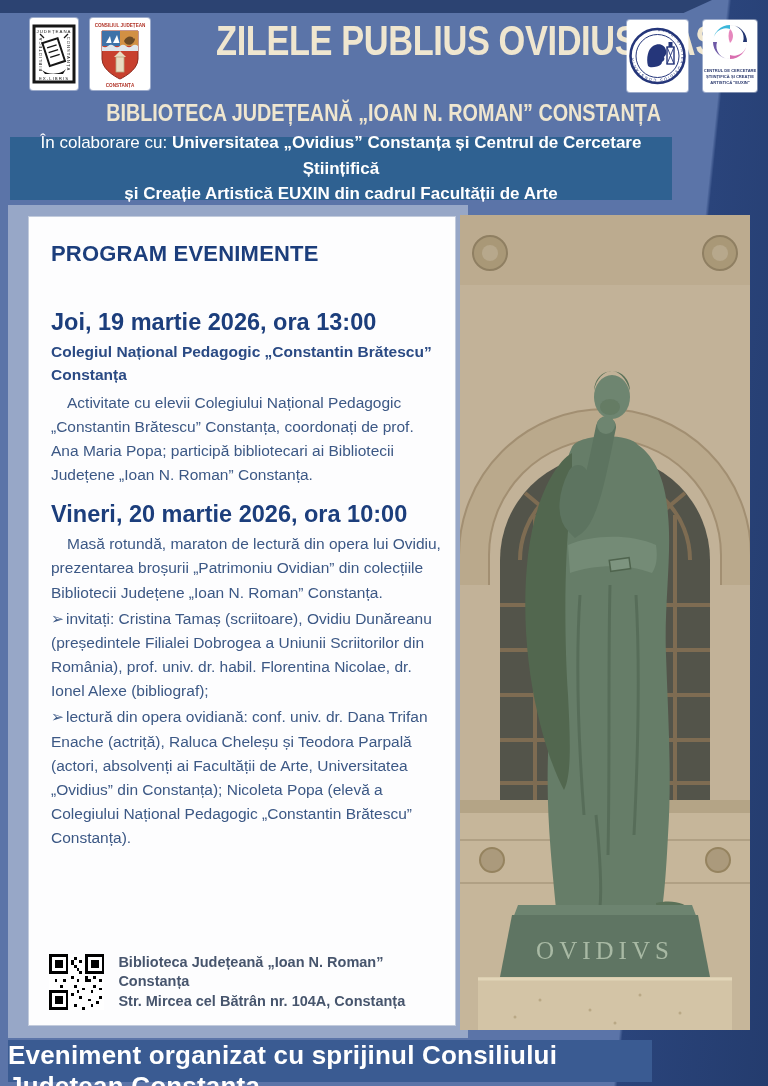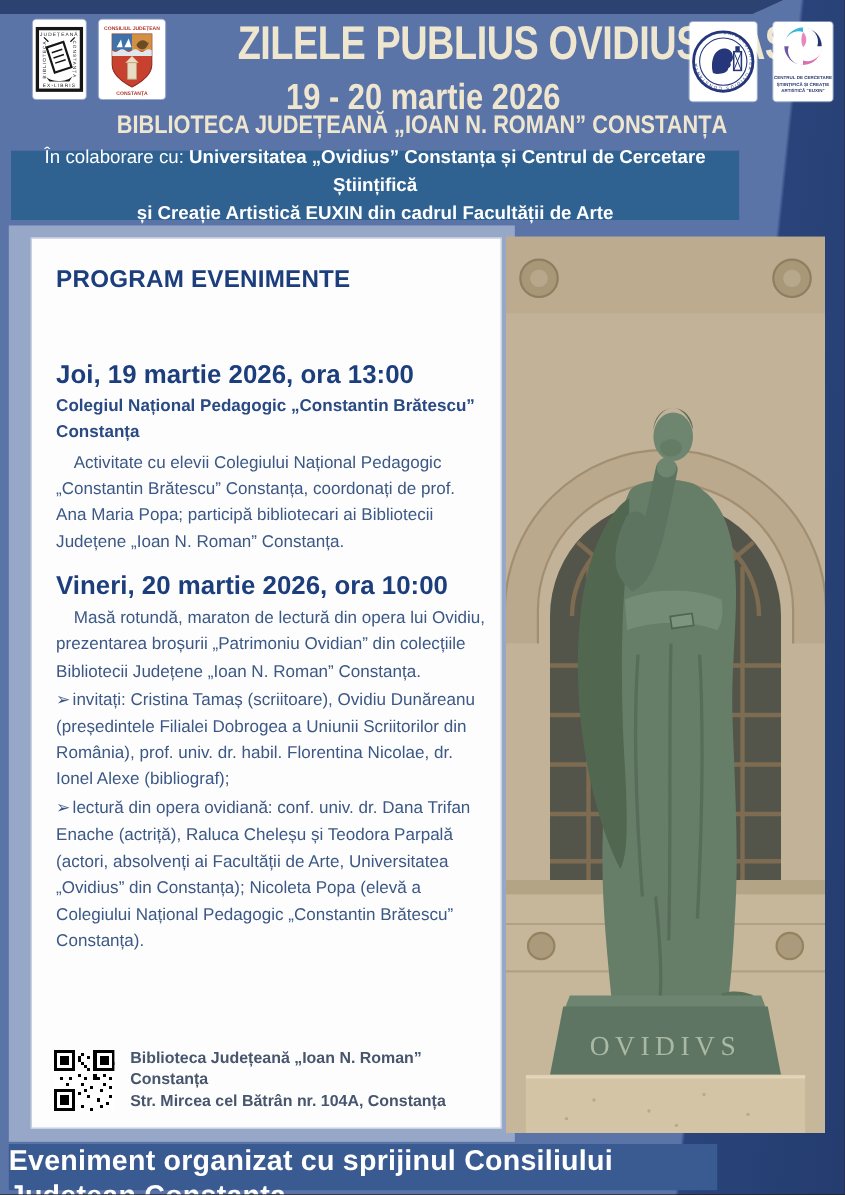--- a/index.html
+++ b/index.html
@@ -20,21 +20,21 @@
   .collab{position:absolute;left:10px;top:137px;width:662px;height:63px;background:#2f6191;
     color:#fff;display:flex;flex-direction:column;justify-content:center;text-align:center;
     font-size:17px;line-height:1.5;}
   .collab b{font-weight:700;}
   
   .gutter{position:absolute;left:8px;top:205px;width:460px;height:833px;background:#97a7c7;}
   .panel{position:absolute;left:28px;top:216px;width:428px;height:810px;background:#fdfdfe;
     border:1px solid #c2cbdc;box-sizing:border-box;padding:14px 14px 16px 20px;overflow:hidden;}
   .program-title{color:#1c3e7c;font-weight:700;font-size:22px;letter-spacing:.2px;margin:10px 0 0 2px;}
   .ev-heading{color:#1c3e7c;font-weight:700;font-size:23.5px;margin:0 0 4px 2px;}
-  .ev1-heading{margin-top:60px;}
+  .ev1-heading{margin-top:42px;}
   .ev2-heading{margin-top:14px;}
   .ev-location{color:#2a4a84;font-weight:700;font-size:15.5px;line-height:1.5;margin:0 0 2px 2px;}
   .ev-desc{color:#3c5885;font-size:15.5px;line-height:1.56;margin:4px 0 0 2px;text-indent:16px;}
   .bullets{margin:2px 0 0 2px;padding:0;list-style:none;}
   .bullets li{color:#3c5885;font-size:15.5px;line-height:1.56;margin:2px 0;}
   .bullet-marker{margin-right:2px;}
   .contact-row{position:absolute;left:20px;bottom:10px;right:12px;height:66px;background:#fdfdfe;
     display:flex;align-items:center;gap:14px;}
   .contact-text{color:#47556d;font-weight:700;font-size:14.5px;line-height:1.35;}
   
@@ -82,21 +82,20 @@
       <path d="M 34 23 c 2 -5 8 -6 10 -2 c 2 -3 1 4 -3 5.5 c -3 1 -6 -.5 -7 -3.5 z" fill="#6b4a26"></path>
       <path d="M 12 28 q 3 2.6 6 0 t 6 0 t 6 0 t 6 0 t 6 0 t 6 0 V 33 H 12 Z" fill="#dfe6ec"></path>
       <path d="M 24 39 l 6 -6 l 6 6 z" fill="#e8dcc2"></path>
       <rect x="26" y="39" width="8" height="15" fill="#e8dcc2" stroke="#b9a57f" stroke-width=".8"></rect>
       <text x="30" y="68.5" font-size="4.6" font-weight="bold" fill="#b03226" text-anchor="middle">CONSTANȚA</text>
     </svg>
   </div>
 
   <div class="header-text">
     <div class="title-line"><span class="condensed">ZILELE PUBLIUS OVIDIUS NASO</span></div>
-    <div class="date-line"><span class="condensed" style="transform:scaleX(.85);">19 - 20 martie 2026</span></div>
   </div>
   <div class="venue-wrap">
     <span class="condensed venue-line">BIBLIOTECA JUDEȚEANĂ „IOAN N. ROMAN” CONSTANȚA</span>
   </div>
 
   <div class="logo-card" style="left:627px;top:20px;width:61px;height:72px;">
     <svg width="61" height="72" viewBox="0 0 61 72">
       <defs>
           <path id="ringArc" d="M 30.5 11 A 24 24 0 1 1 30.4 11"></path>
         </defs>

